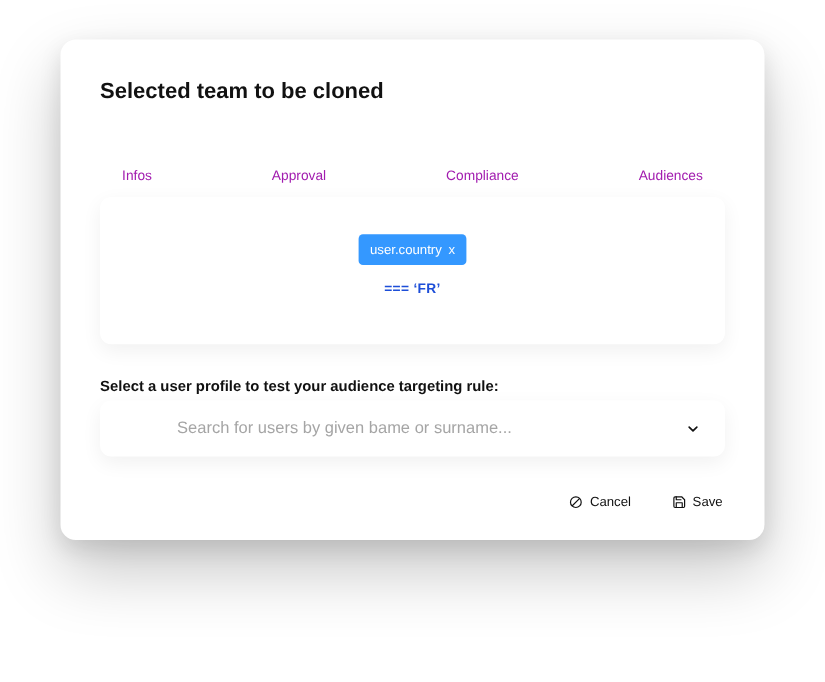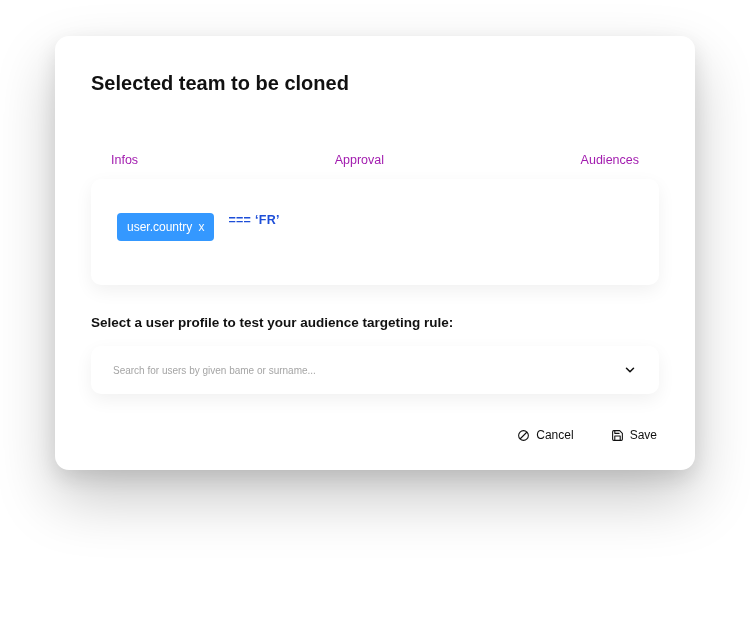--- a/index.html
+++ b/index.html
@@ -78,22 +78,23 @@
   }
   .panel {
     background: #fff;
     border-radius: 10px;
     box-shadow: 0 6px 18px rgba(0,0,0,0.06);
     padding: 34px 26px 44px 26px;
     margin-bottom: 30px;
   }
   .rule-line {
     display: flex;
-    align-items: flex-start;
+    align-items: center;
     gap: 14px;
+    flex-direction: column;
   }
   .pill {
     background: #3498ff;
     color: #fff;
     font-size: 12px;
     font-weight: 500;
     padding: 7px 10px;
     border-radius: 4px;
     display: inline-flex;
     align-items: center;
@@ -103,40 +104,41 @@
   .rule-text {
     font-size: 12.5px;
     font-weight: 600;
     color: #1d4ed8;
     letter-spacing: 0.3px;
   }
   .subhead {
     font-size: 13.5px;
     font-weight: 700;
     color: #111;
-    margin-bottom: 16px;
+    margin-bottom: 6px;
   }
   .search-row {
     width: 100%;
     background: #fff;
     border-radius: 10px;
     box-shadow: 0 6px 18px rgba(0,0,0,0.06);
     padding: 17px 22px;
     display: flex;
     align-items: center;
     justify-content: space-between;
     margin-bottom: 30px;
   }
   .search-input {
     border: none;
     outline: none;
-    font-size: 10px;
+    font-size: 15px;
     color: #6d28d9;
     flex: 1;
     background: transparent;
+    margin-left: 48px;
   }
   .search-input::placeholder { color: #a5a5a5; }
   .footer {
     display: flex;
     justify-content: flex-end;
     gap: 33px;
     align-items: center;
   }
   .btn {
     display: inline-flex;
@@ -157,20 +159,21 @@
 
 <div class="stage">
   <div class="card">
 
     <div class="title">Selected team to be cloned</div>
 
 
     <div class="tabs">
       <div class="tab"><span>Infos</span></div>
       <div class="tab"><span>Approval</span></div>
+      <div class="tab"><span>Compliance</span></div>
       <div class="tab"><span>Audiences</span></div>
     </div>
 
     <div class="panel">
       <div class="rule-line">
         <span class="pill">
           <span>user.country</span>
           <span class="x">x</span>
         </span>
         <span class="rule-text">=== ‘FR’</span>

